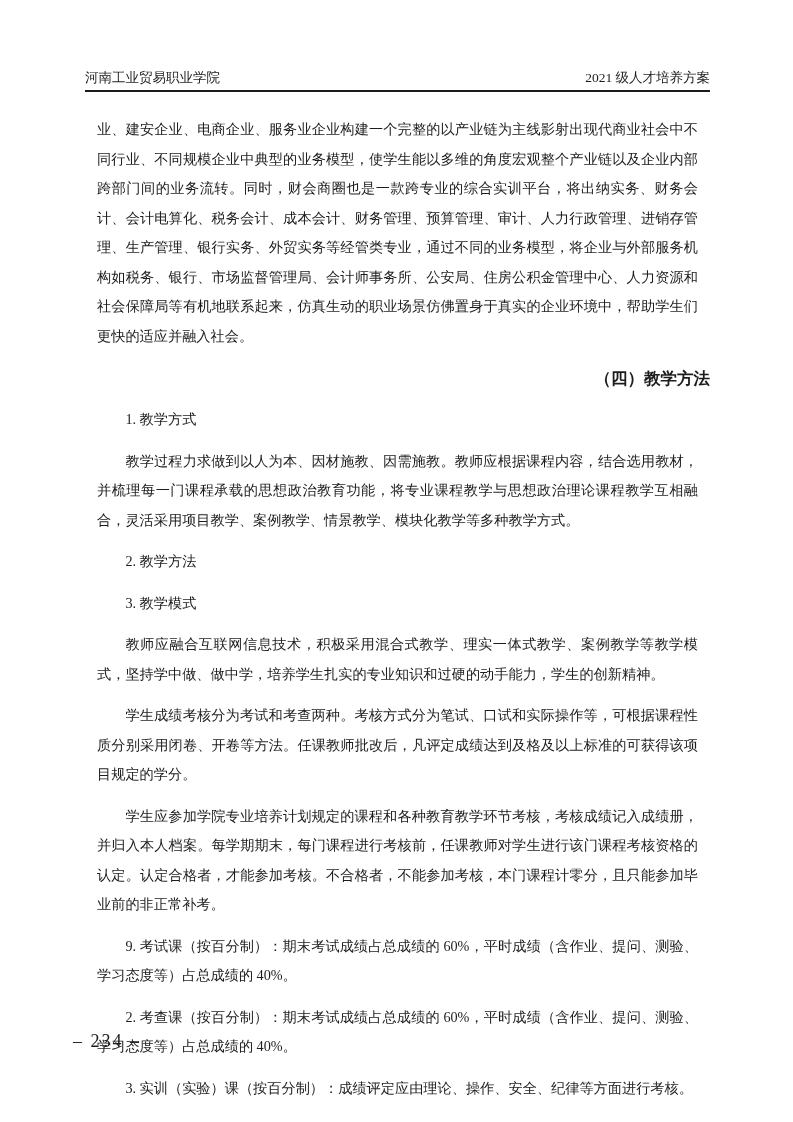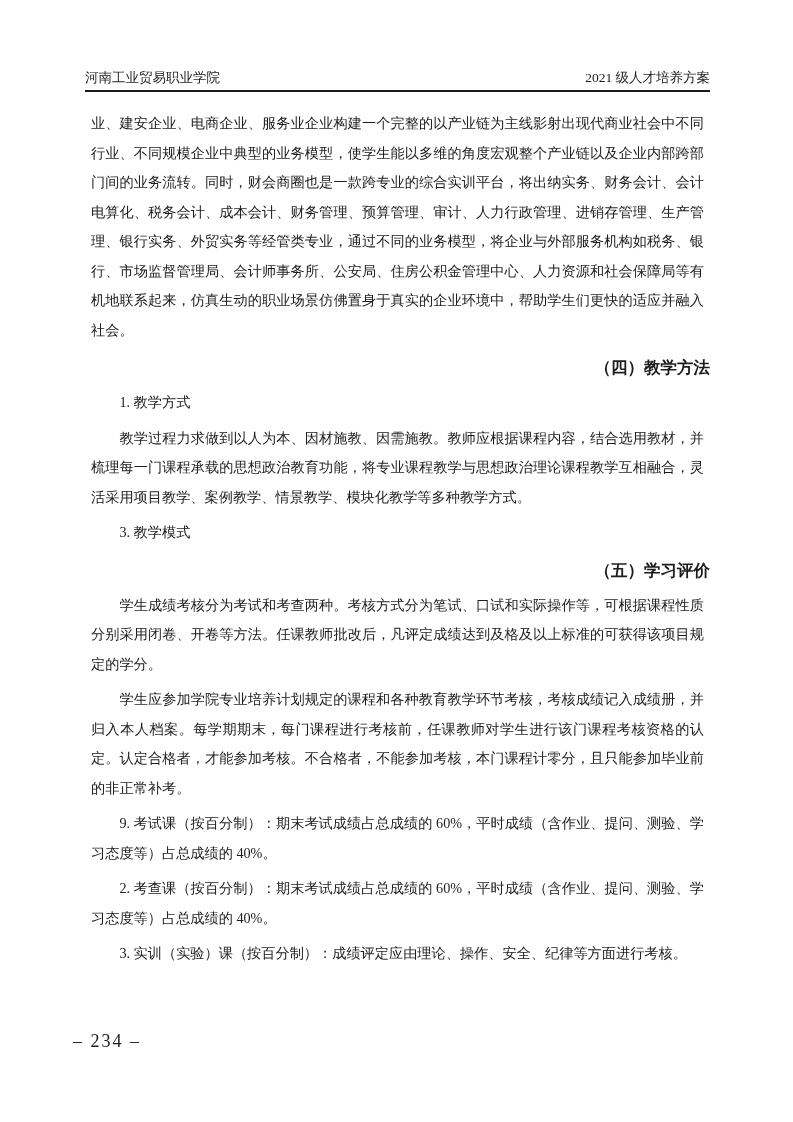--- a/index.html
+++ b/index.html
@@ -37,21 +37,21 @@
   }
   .doc-body {
     position: absolute;
     left: 85px;
     right: 83px;
     top: 103px;
     font-size: 14.2px;
     text-align: justify;
   }
   .para {
-    margin: 6px;
+    margin: 12px;
     line-height: 29.5px;
   }
   .para.indent {
     text-indent: 2em;
   }
   .sec-heading {
     font-family: "Liberation Sans", sans-serif;
     font-weight: bold;
     font-size: 16.5px;
     line-height: 30px;
@@ -75,22 +75,23 @@
   <div class="header">
     <span>河南工业贸易职业学院</span>
     <span>2021 级人才培养方案</span>
   </div>
   <div class="header-rule"></div>
   <div class="doc-body" id="doc-body">
       <div class="para">业、建安企业、电商企业、服务业企业构建一个完整的以产业链为主线影射出现代商业社会中不同行业、不同规模企业中典型的业务模型，使学生能以多维的角度宏观整个产业链以及企业内部跨部门间的业务流转。同时，财会商圈也是一款跨专业的综合实训平台，将出纳实务、财务会计、会计电算化、税务会计、成本会计、财务管理、预算管理、审计、人力行政管理、进销存管理、生产管理、银行实务、外贸实务等经管类专业，通过不同的业务模型，将企业与外部服务机构如税务、银行、市场监督管理局、会计师事务所、公安局、住房公积金管理中心、人力资源和社会保障局等有机地联系起来，仿真生动的职业场景仿佛置身于真实的企业环境中，帮助学生们更快的适应并融入社会。</div>
       <div class="sec-heading">（四）教学方法</div>
       <div class="para indent">1. 教学方式</div>
       <div class="para indent">教学过程力求做到以人为本、因材施教、因需施教。教师应根据课程内容，结合选用教材，并梳理每一门课程承载的思想政治教育功能，将专业课程教学与思想政治理论课程教学互相融合，灵活采用项目教学、案例教学、情景教学、模块化教学等多种教学方式。</div>
+      <div class="para indent">2. 教学方法</div>
       <div class="para indent">3. 教学模式</div>
-      <div class="sec-heading">（五）学习评价</div>
+      <div class="para indent">教师应融合互联网信息技术，积极采用混合式教学、理实一体式教学、案例教学等教学模式，坚持学中做、做中学，培养学生扎实的专业知识和过硬的动手能力，学生的创新精神。</div>
       <div class="para indent">学生成绩考核分为考试和考查两种。考核方式分为笔试、口试和实际操作等，可根据课程性质分别采用闭卷、开卷等方法。任课教师批改后，凡评定成绩达到及格及以上标准的可获得该项目规定的学分。</div>
       <div class="para indent">学生应参加学院专业培养计划规定的课程和各种教育教学环节考核，考核成绩记入成绩册，并归入本人档案。每学期期末，每门课程进行考核前，任课教师对学生进行该门课程考核资格的认定。认定合格者，才能参加考核。不合格者，不能参加考核，本门课程计零分，且只能参加毕业前的非正常补考。</div>
       <div class="para indent">9. 考试课（按百分制）：期末考试成绩占总成绩的 60%，平时成绩（含作业、提问、测验、学习态度等）占总成绩的 40%。</div>
       <div class="para indent">2. 考查课（按百分制）：期末考试成绩占总成绩的 60%，平时成绩（含作业、提问、测验、学习态度等）占总成绩的 40%。</div>
       <div class="para indent">3. 实训（实验）课（按百分制）：成绩评定应由理论、操作、安全、纪律等方面进行考核。</div>
     </div>
   <div class="footer">– 234 –</div>
 </div>
 
 </body></html>

